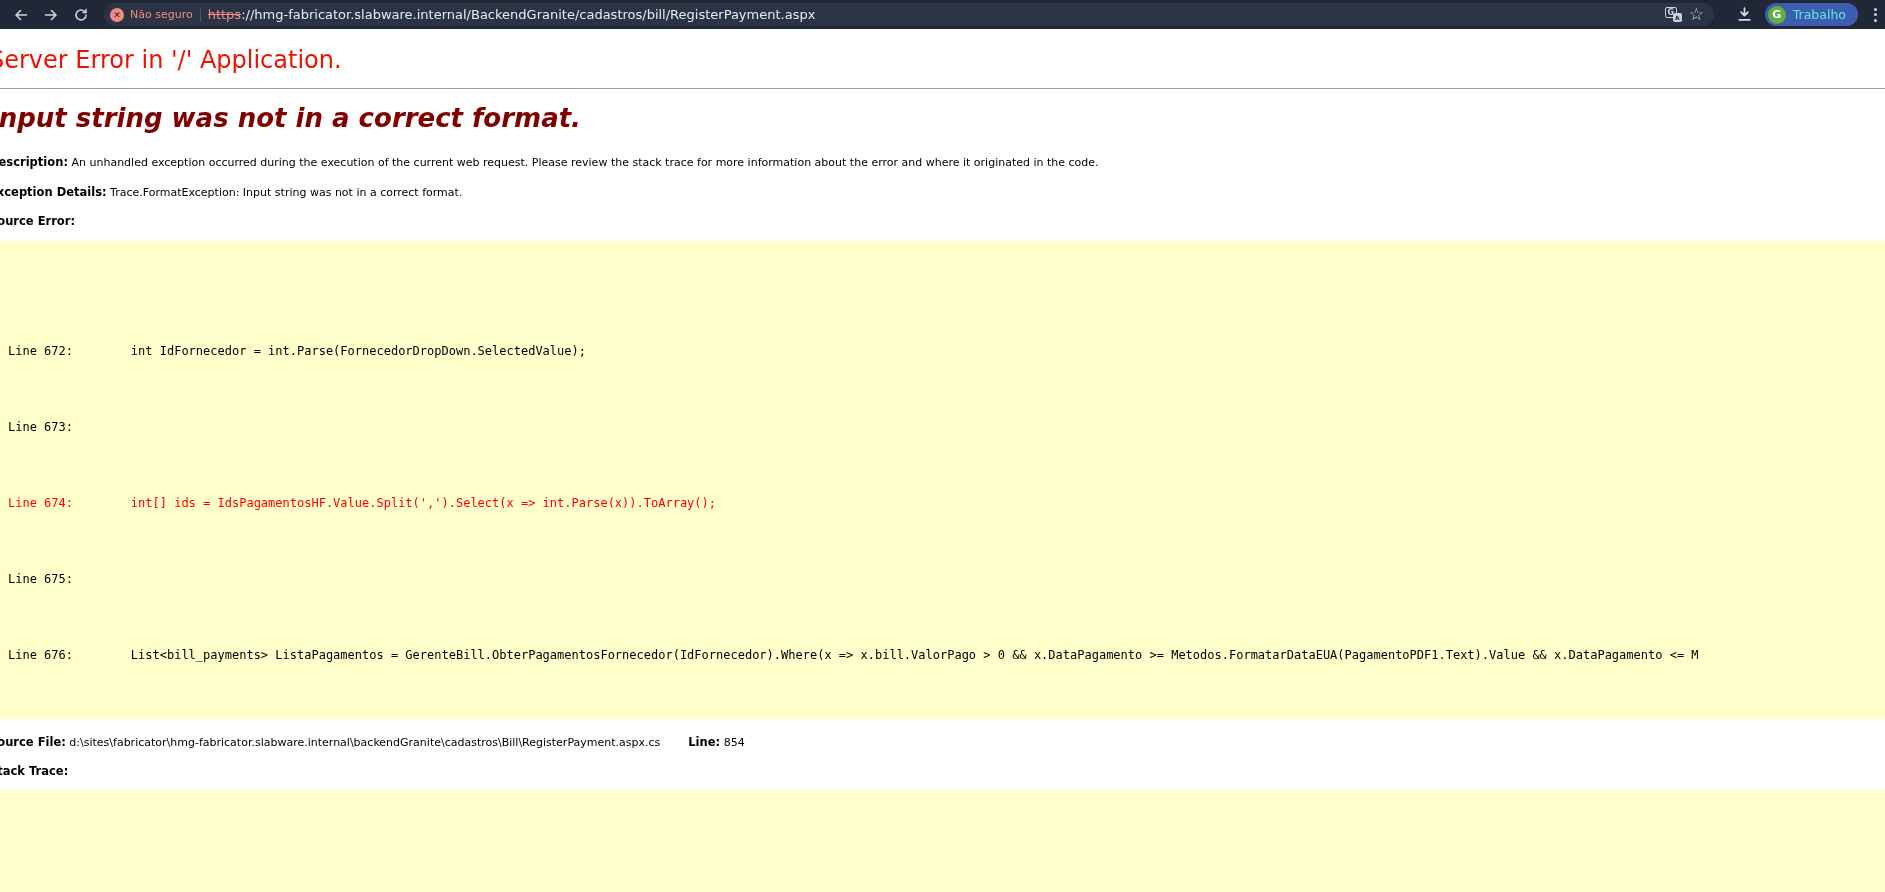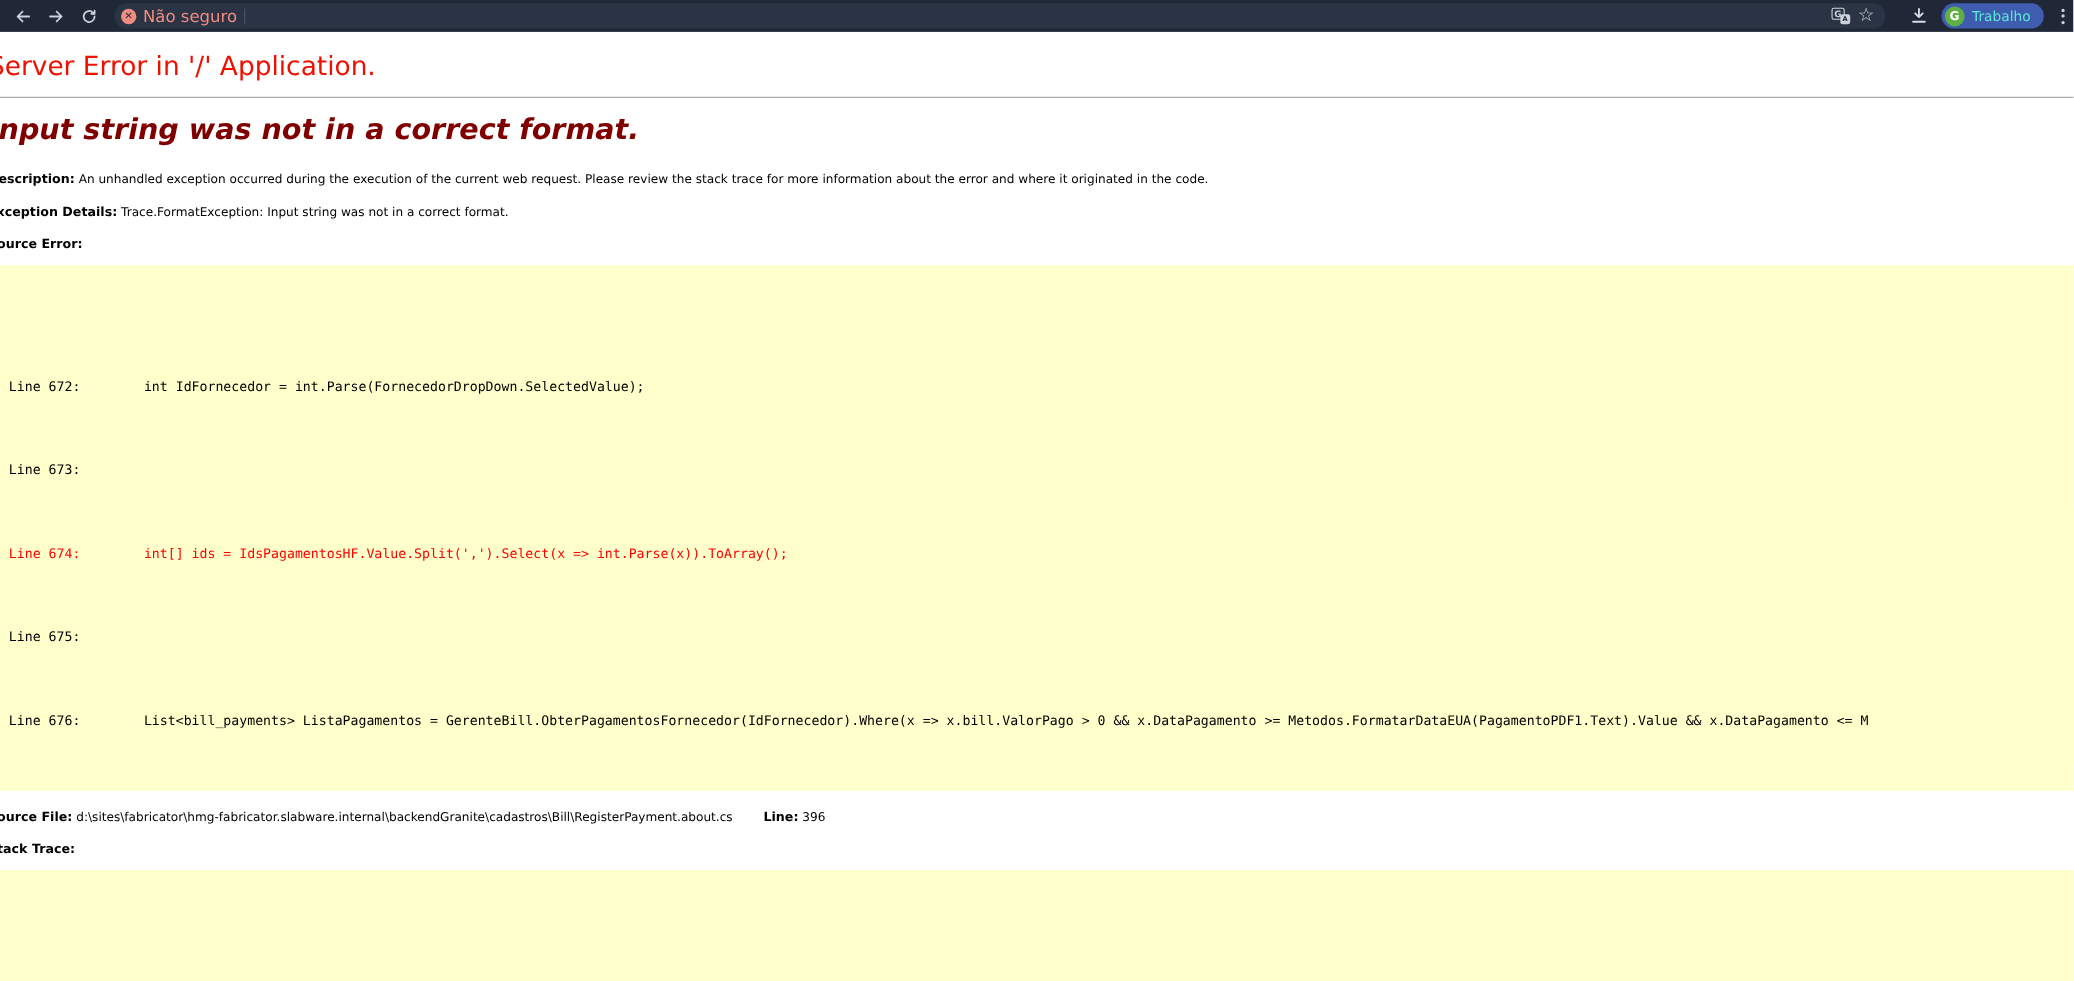--- a/index.html
+++ b/index.html
@@ -32,21 +32,21 @@
     width: 1610px; flex: 0 1 auto;
     color: #e8eaed; font-size: 13px;
   }
   .warn-circle {
     width: 14px; height: 14px; border-radius: 50%;
     background: var(--danger, #f28b82); color: #202838;
     font-size: 9px; line-height: 14px; text-align: center; font-weight: bold;
     flex: 0 0 auto;
   }
   .security-chip { display: flex; align-items: center; gap: 6px; cursor: pointer; }
-  .security-label { color: var(--danger, #f28b82); font-size: 15px; font-weight: 500; }
+  .security-label { color: var(--danger, #f28b82); font-size: 11px; font-weight: 500; }
   .chip-divider { width: 1px; height: 14px; background: #4a5468; flex: 0 0 auto; }
   .url { white-space: nowrap; overflow: hidden; }
   .url .scheme { color: var(--danger, #f28b82); text-decoration: line-through; }
   .url .rest { color: #e8eaed; }
   .omni-spacer { flex: 1 1 auto; }
   .omni-icon { color: #ccd2db; display: flex; align-items: center; justify-content: center; cursor: pointer; flex: 0 0 auto; }
   .translate-box {
     position: relative; width: 17px; height: 15px;
   }
   .translate-back {
@@ -138,20 +138,21 @@
         <path d="M13 8a5 5 0 1 1-1.46-3.54M13 2.6v2.9h-2.9" stroke="#ccd2db" stroke-width="1.6" fill="none" stroke-linecap="round" stroke-linejoin="round"></path>
       </svg>
   </span>
 
   <div class="omnibox">
     <span class="security-chip">
       <span class="warn-circle">✕</span>
       <span class="security-label">Não seguro</span>
     </span>
     <span class="chip-divider"></span>
+    <span class="url"><span class="scheme">https</span><span class="rest">://hmg-fabricator.slabware.internal/BackendGranite/cadastros/bill/RegisterPayment.aspx</span></span>
     <span class="omni-spacer"></span>
     <span class="omni-icon">
       <span class="translate-box">
         <span class="translate-back">G</span>
         <span class="translate-front">A</span>
       </span>
     </span>
     <span class="omni-icon star-icon">☆</span>
   </div>
 
@@ -202,22 +203,22 @@
     
       <div class="codeline error">Line 674:        int[] ids = IdsPagamentosHF.Value.Split(',').Select(x =&gt; int.Parse(x)).ToArray();</div>
     
       <div class="codeline">Line 675:</div>
     
       <div class="codeline">Line 676:        List&lt;bill_payments&gt; ListaPagamentos = GerenteBill.ObterPagamentosFornecedor(IdFornecedor).Where(x =&gt; x.bill.ValorPago &gt; 0 &amp;&amp; x.DataPagamento &gt;= Metodos.FormatarDataEUA(PagamentoPDF1.Text).Value &amp;&amp; x.DataPagamento &lt;= M</div>
     </div>
 
   <p class="meta mt-file">
     <b>Source File:</b>
-    <span>d:\sites\fabricator\hmg-fabricator.slabware.internal\backendGranite\cadastros\Bill\RegisterPayment.about.cs</span><b class="line-label">Line:</b>
-    <span>396</span>
+    <span>d:\sites\fabricator\hmg-fabricator.slabware.internal\backendGranite\cadastros\Bill\RegisterPayment.aspx.cs</span><b class="line-label">Line:</b>
+    <span>854</span>
   </p>
 
   <p class="meta mt-stack">
     <b>Stack Trace:</b>
   </p>
 
   <div class="codebox stack">
     
   
       

